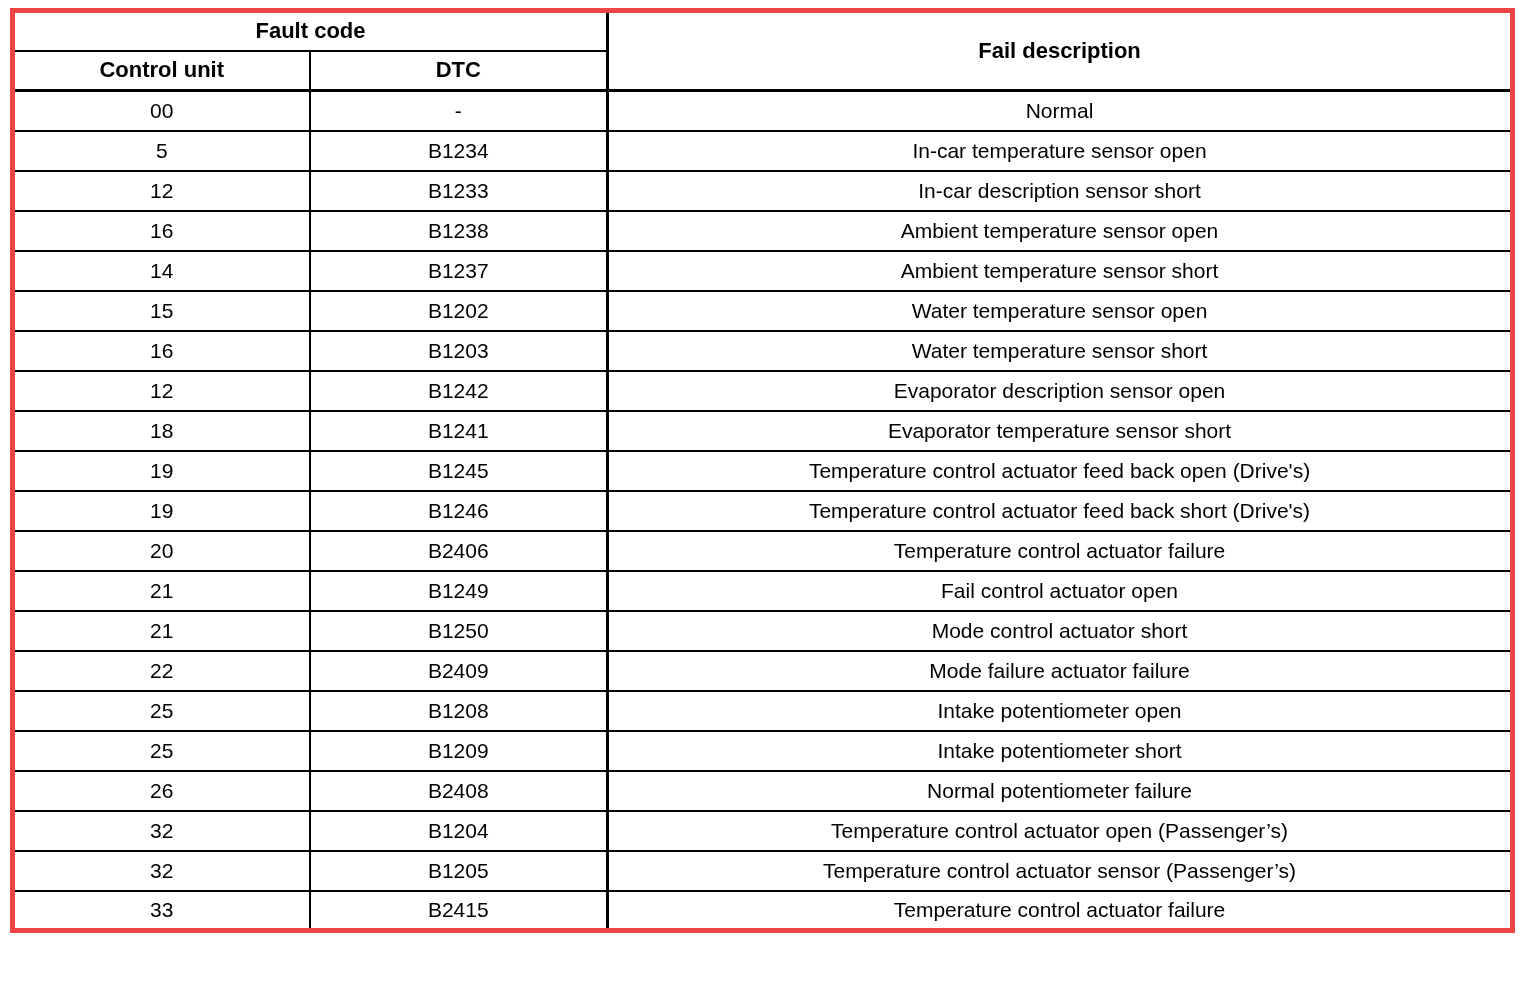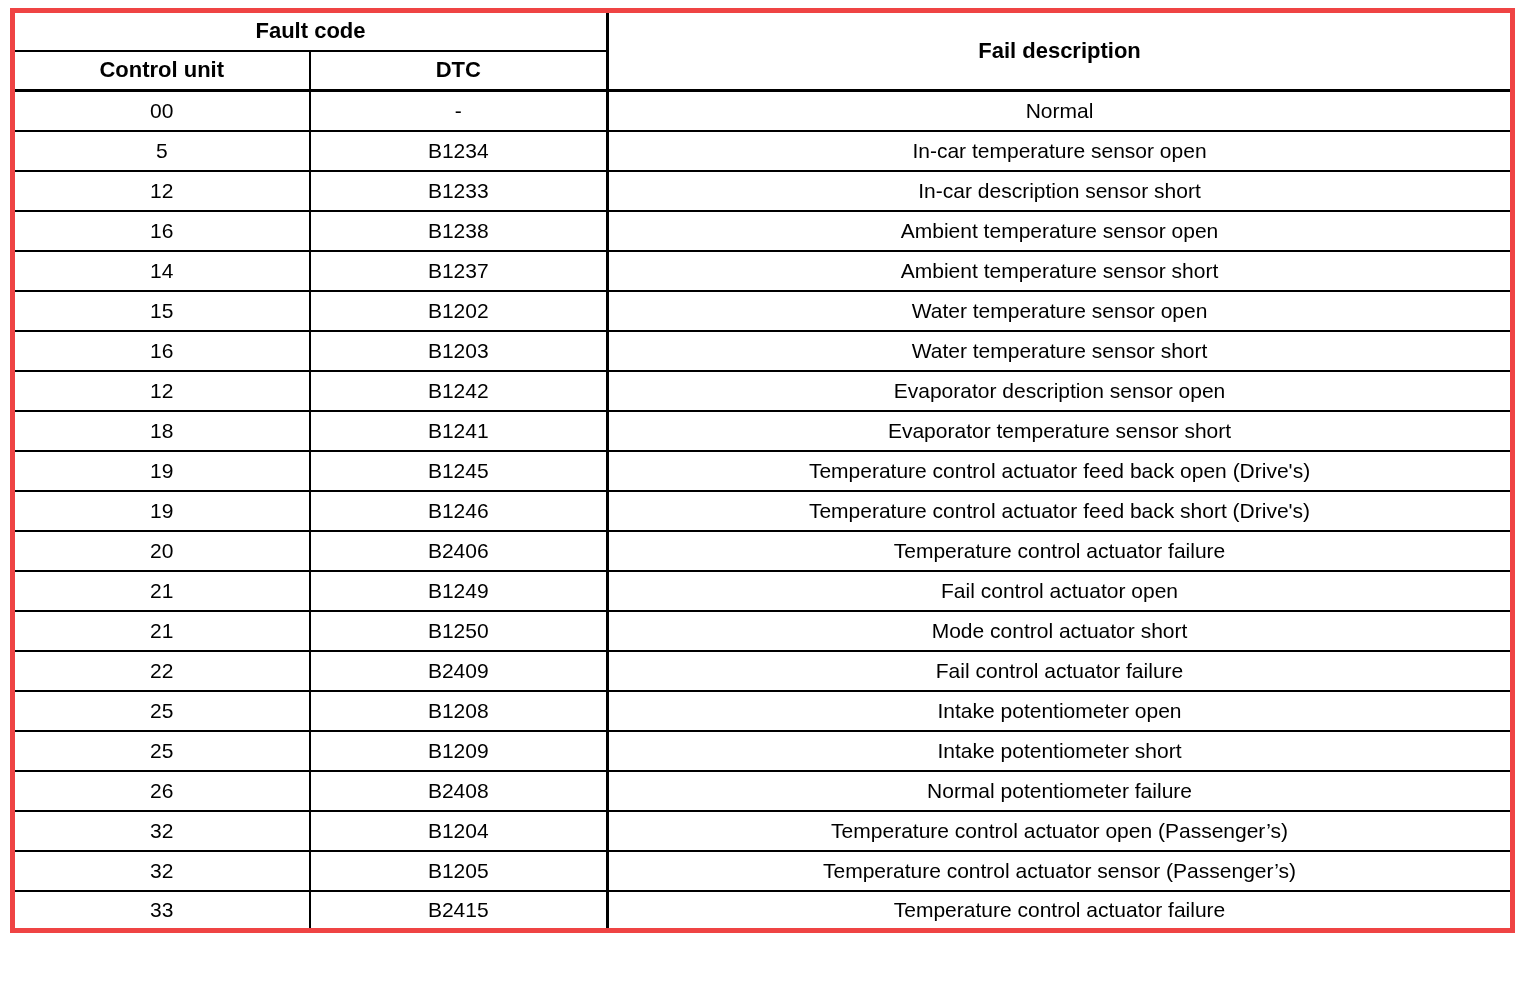--- a/index.html
+++ b/index.html
@@ -129,21 +129,21 @@
           <td data-name="cell-fail-description">Fail control actuator open</td>
         </tr>
         <tr data-name="table-row">
           <td data-name="cell-control-unit">21</td>
           <td data-name="cell-dtc">B1250</td>
           <td data-name="cell-fail-description">Mode control actuator short</td>
         </tr>
         <tr data-name="table-row">
           <td data-name="cell-control-unit">22</td>
           <td data-name="cell-dtc">B2409</td>
-          <td data-name="cell-fail-description">Fail control actuator failure</td>
+          <td data-name="cell-fail-description">Mode failure actuator failure</td>
         </tr>
         <tr data-name="table-row">
           <td data-name="cell-control-unit">25</td>
           <td data-name="cell-dtc">B1208</td>
           <td data-name="cell-fail-description">Intake potentiometer open</td>
         </tr>
         <tr data-name="table-row">
           <td data-name="cell-control-unit">25</td>
           <td data-name="cell-dtc">B1209</td>
           <td data-name="cell-fail-description">Intake potentiometer short</td>

